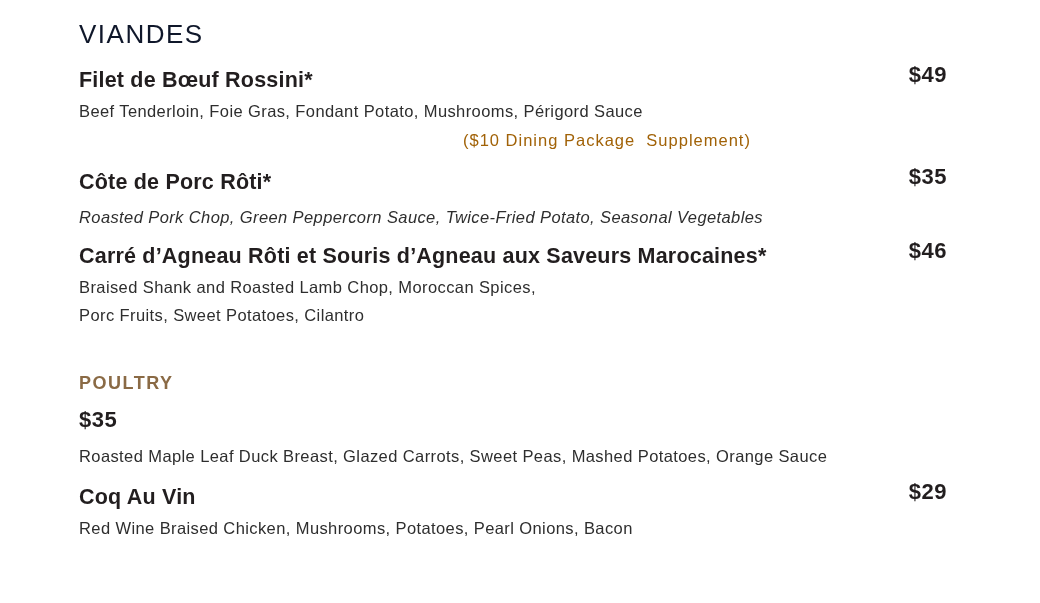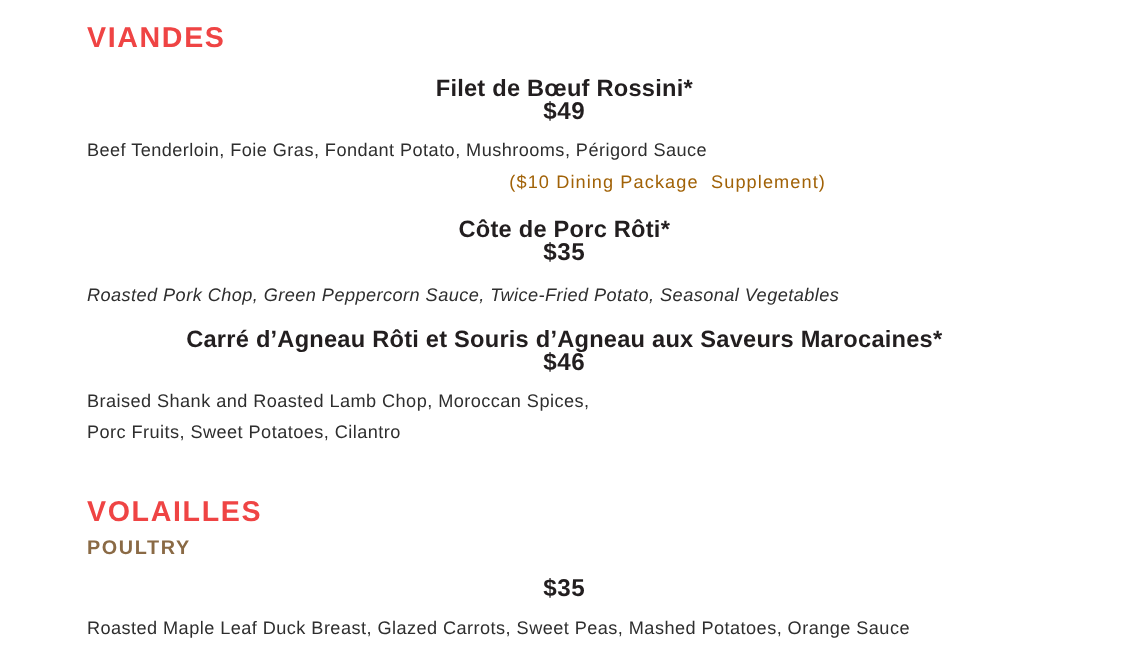--- a/index.html
+++ b/index.html
@@ -11,41 +11,40 @@
     font-family: "Liberation Sans", "DejaVu Sans", sans-serif;
     -webkit-font-smoothing: antialiased;
   }
   .menu {
     position: relative;
     width: 100%;
     height: 100%;
     padding: 20px 93px 0 79px;
   }
   .section-title {
-    color: #ef4444;
+    color: #0f172a;
     font-size: 26px;
     line-height: 28px;
-    font-weight: 700;
+    font-weight: 400;
     letter-spacing: 1.5px;
   }
   .section-subtitle {
     color: #8a6a45;
     font-size: 18px;
     line-height: 20px;
     font-weight: 700;
     letter-spacing: 1.5px;
     margin-top: 9px;
   }
   .menu-item { margin: 0; }
   .item-header {
     display: flex;
     justify-content: space-between;
-    align-items: center;
+    align-items: flex-start;
     margin-top: 19px;
-    flex-direction: column;
   }
   .item-header.mt-sm { margin-top: 16px; }
   .item-header.mt-md { margin-top: 18px; }
   .item-name {
     color: #221e1f;
     font-size: 21.5px;
     line-height: 26px;
     font-weight: 700;
     letter-spacing: 0.2px;
   }
@@ -108,25 +107,31 @@
       <div class="item-header mt-sm">
         <div class="item-name">Carré d’Agneau Rôti et Souris d’Agneau aux Saveurs Marocaines*</div>
         <div class="item-price">$46</div>
       </div>
       <p class="item-desc">Braised Shank and Roasted Lamb Chop, Moroccan Spices,</p>
       <p class="item-desc">Porc Fruits, Sweet Potatoes, Cilantro</p>
     </div>
   </section>
 
   <section class="menu-section section-volailles">
-    <h2 class="section-title">VOLAILLES</h2>
     <h3 class="section-subtitle">POULTRY</h3>
 
     <div class="menu-item">
       <div class="item-header">
         <div class="item-price">$35</div>
       </div>
       <p class="item-desc">Roasted Maple Leaf Duck Breast, Glazed Carrots, Sweet Peas, Mashed Potatoes, Orange Sauce</p>
     </div>
 
+    <div class="menu-item">
+      <div class="item-header mt-md">
+        <div class="item-name">Coq Au Vin</div>
+        <div class="item-price">$29</div>
+      </div>
+      <p class="item-desc">Red Wine Braised Chicken, Mushrooms, Potatoes, Pearl Onions, Bacon</p>
+    </div>
   </section>
 
 </div>
 
 </body></html>

